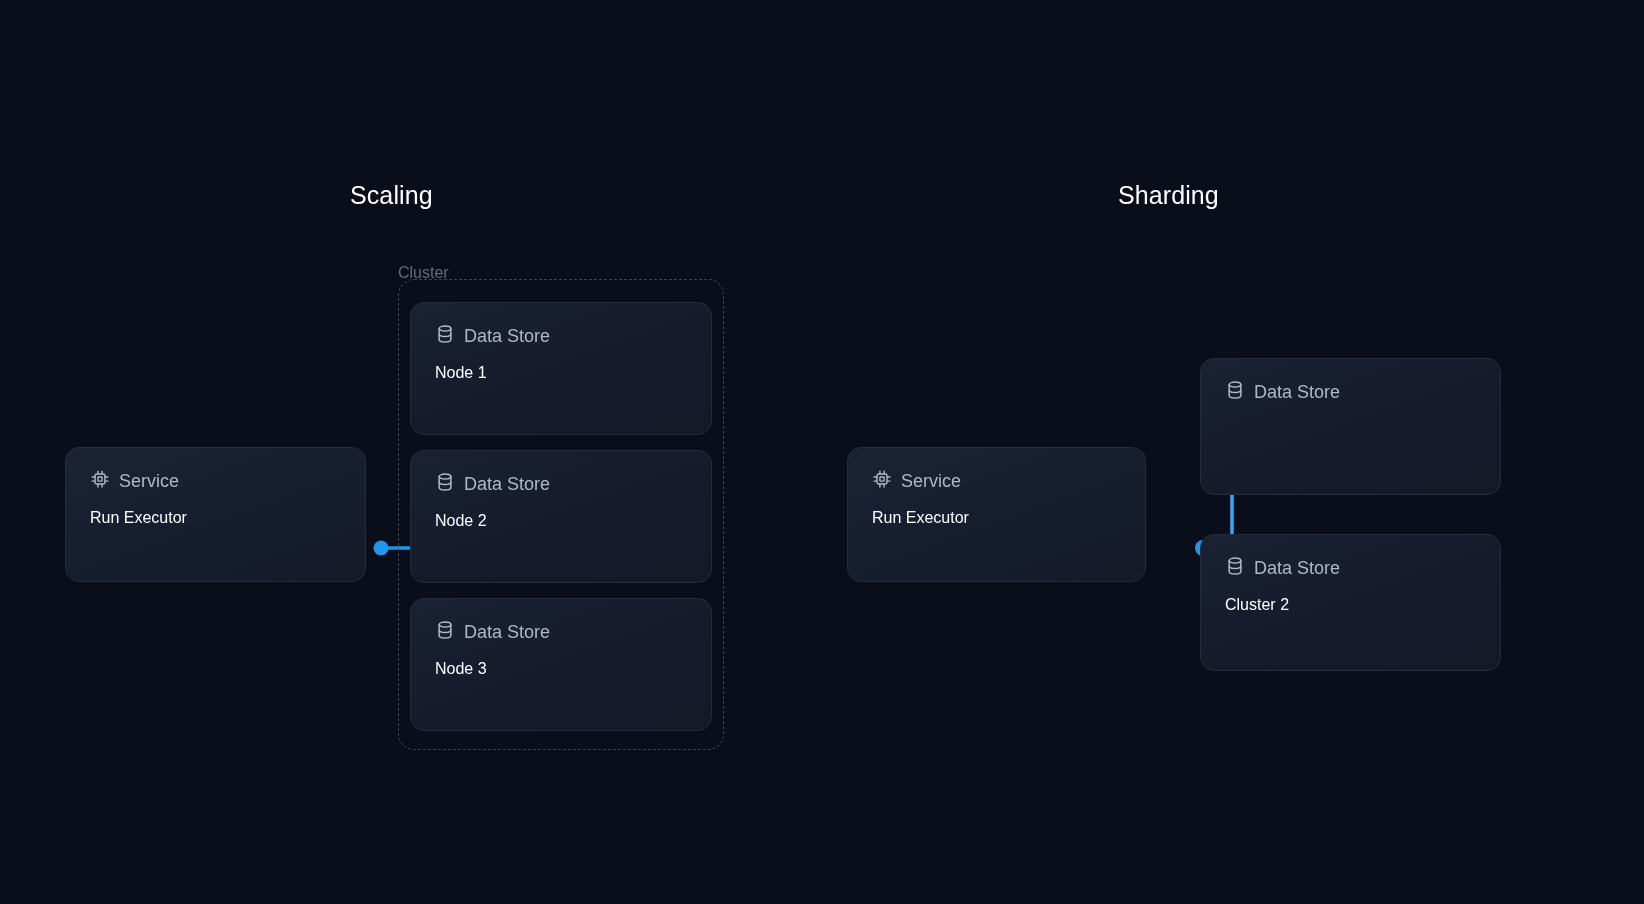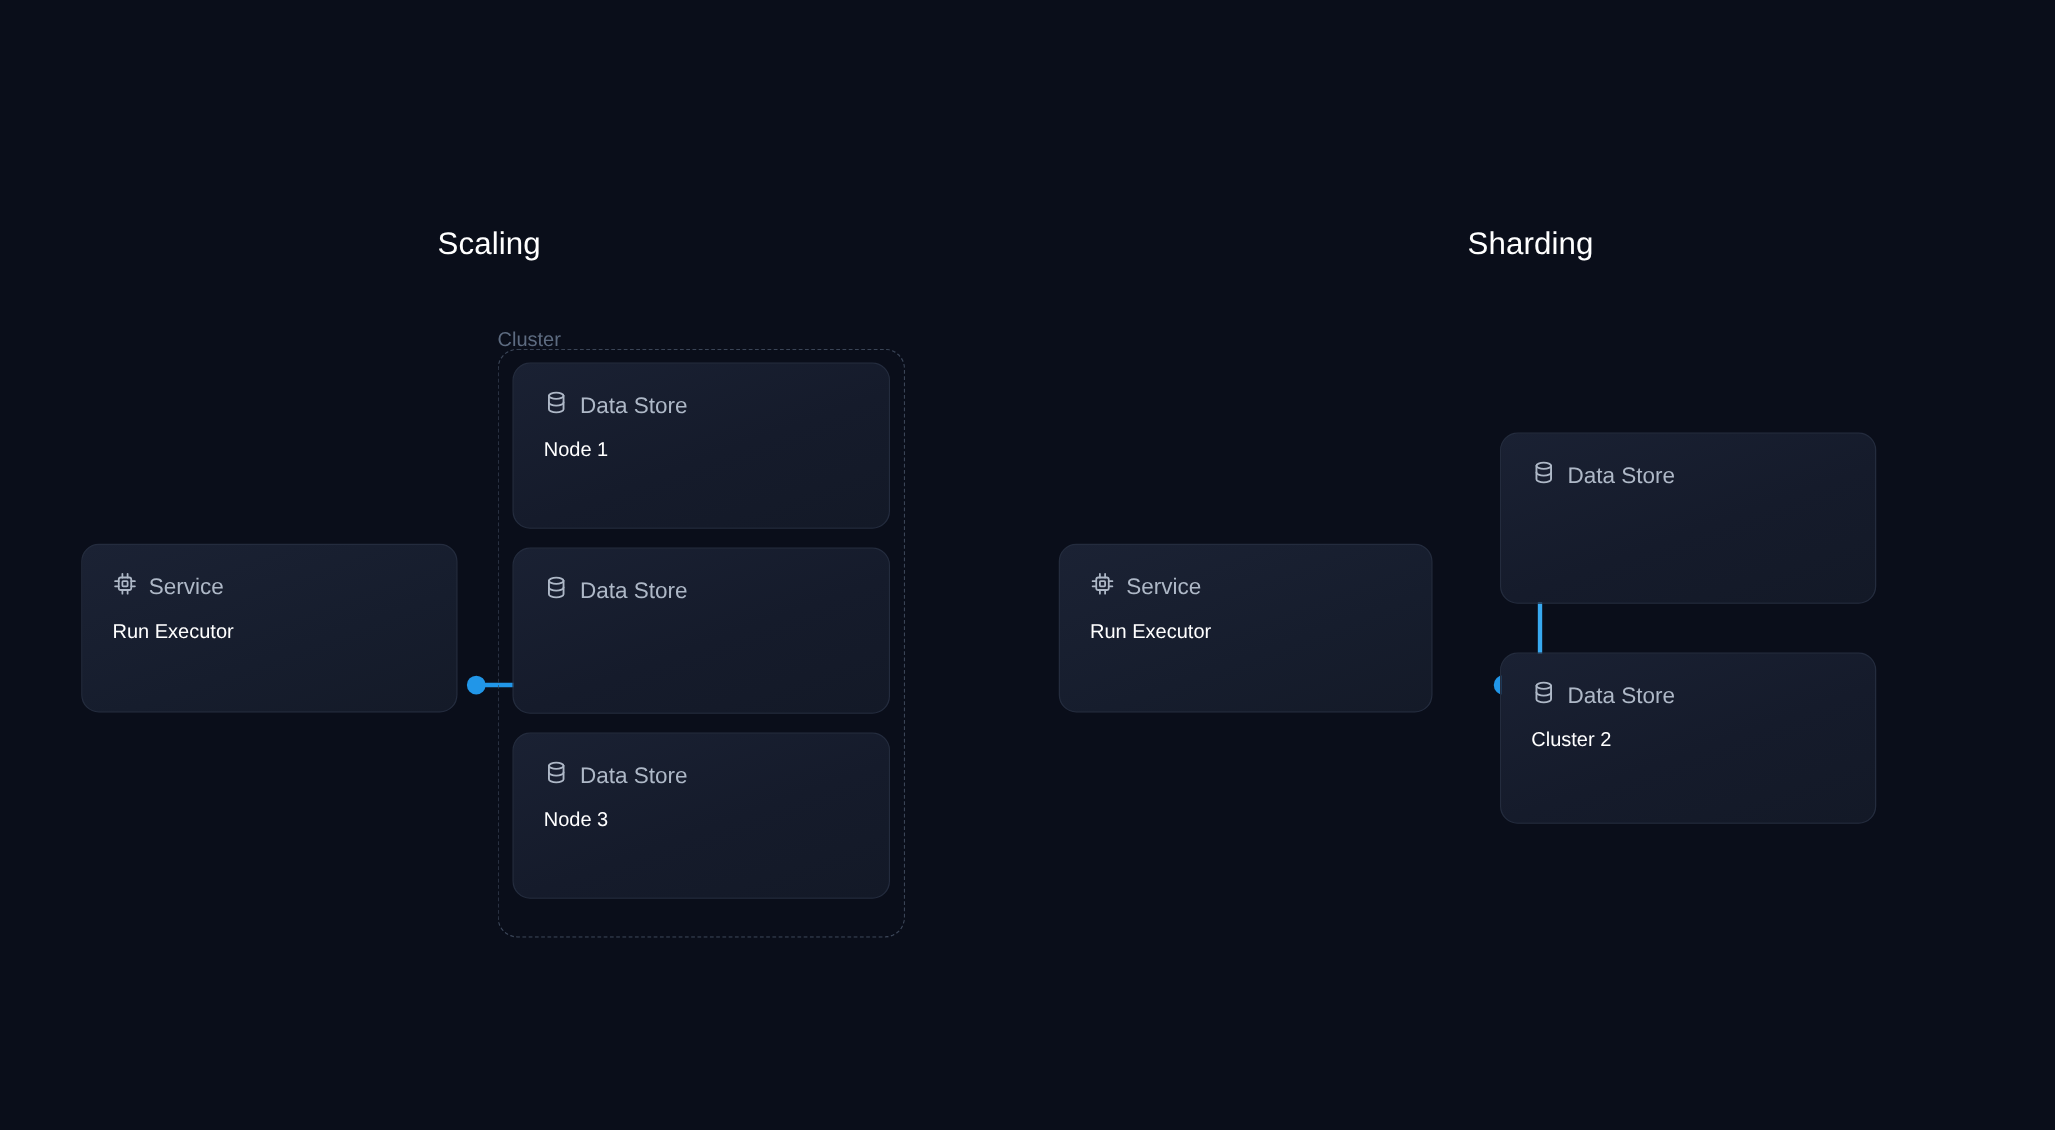--- a/index.html
+++ b/index.html
@@ -12,21 +12,21 @@
   #stage { position:relative; width:1344px; height:904px; }
 
   .section-title {
     position:absolute;
     font-size:25px;
     color:#ffffff;
     letter-spacing:0.1px;
     white-space:nowrap;
   }
   #title-scaling { left:350px; top:181px; }
-  #title-sharding { left:1174px; top:181px; }
+  #title-sharding { left:1118px; top:181px; }
 
   .group-label {
     position:absolute;
     font-size:16px;
     color:#5d6b80;
     white-space:nowrap;
   }
   #cluster-label { left:398px; top:264px; }
 
   .cluster-box {
@@ -36,20 +36,21 @@
     background:transparent;
   }
   #cluster-box { left:398px; top:279px; width:326px; height:471px; }
 
   .node-card {
     position:absolute;
     border-radius:14px;
     background:linear-gradient(160deg,#1a2133 0%,#151b2b 55%,#131927 100%);
     border:1px solid #242c3e;
     padding:22px 12px 0 24px;
+    margin-top:12px;
   }
   .node-card.service {
     background:linear-gradient(160deg,#1b2234 0%,#161d2d 60%,#141a28 100%);
   }
 
   .card-head {
     display:flex;
     align-items:center;
     gap:9px;
     height:22px;
@@ -138,20 +139,21 @@
     <div class="card-head">
       <span class="icon">
         <svg width="20" height="20" viewBox="0 0 24 24" fill="none" stroke="#aeb8c7" stroke-width="1.8" stroke-linecap="round" stroke-linejoin="round">
           <ellipse cx="12" cy="5.5" rx="7" ry="3"></ellipse>
           <path d="M5 5.5v13c0 1.66 3.13 3 7 3s7-1.34 7-3v-13"></path>
           <path d="M5 12c0 1.66 3.13 3 7 3s7-1.34 7-3"></path>
         </svg>
       </span>
       <span class="card-kind">Data Store</span>
     </div>
+    <div class="card-title">Node 2</div>
   </div>
 
   <div class="node-card" id="node-3">
     <div class="card-head">
       <span class="icon">
         <svg width="20" height="20" viewBox="0 0 24 24" fill="none" stroke="#aeb8c7" stroke-width="1.8" stroke-linecap="round" stroke-linejoin="round">
           <ellipse cx="12" cy="5.5" rx="7" ry="3"></ellipse>
           <path d="M5 5.5v13c0 1.66 3.13 3 7 3s7-1.34 7-3v-13"></path>
           <path d="M5 12c0 1.66 3.13 3 7 3s7-1.34 7-3"></path>
         </svg>

